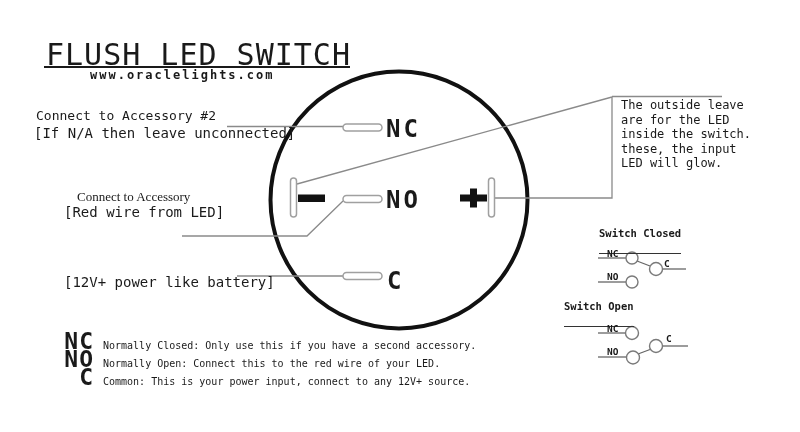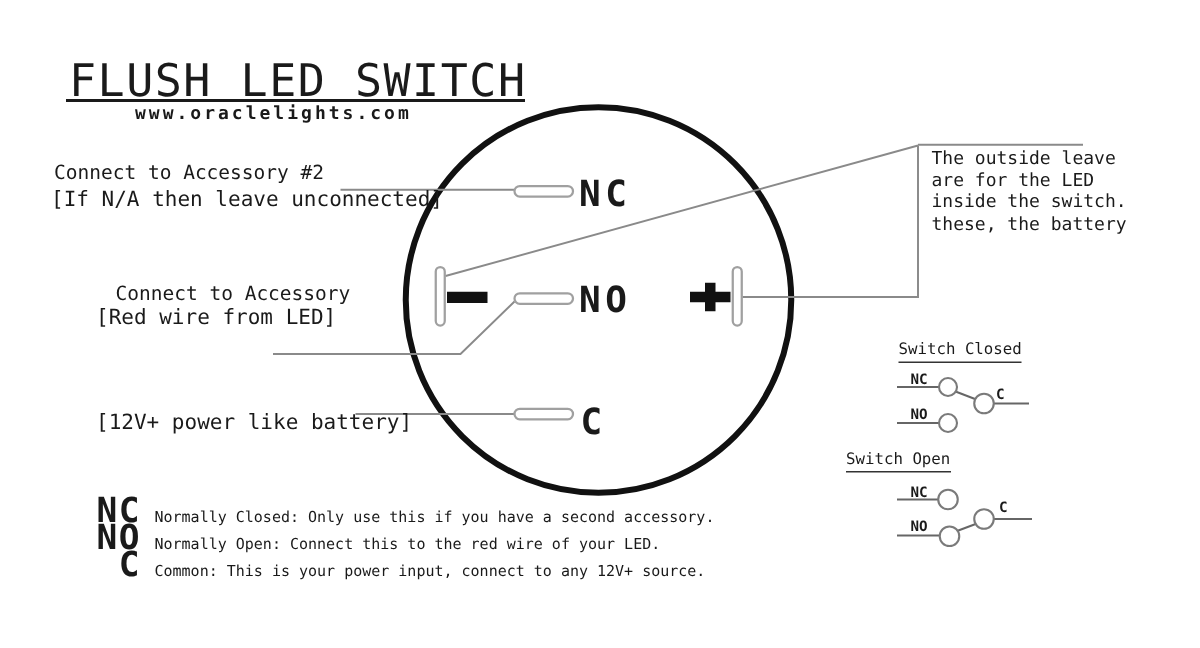--- a/index.html
+++ b/index.html
@@ -26,34 +26,34 @@
   .mini-node{fill:#fff;stroke:#7a7a7a;stroke-width:1.4;}
 
   .page-title{left:46px;top:37px;font-size:30px;letter-spacing:1px;font-weight:500;}
   .title-underline{position:absolute;left:44px;top:66px;width:306px;height:2px;background:var(--c-ink);z-index:1;}
   .website{left:90px;top:68px;font-size:12px;font-weight:bold;letter-spacing:2px;}
 
   .lbl-main{font-size:13px;}
   .lbl-note{font-size:14px;}
   .acc2-title{left:36px;top:108px;}
   .acc2-note{left:34px;top:125px;}
-  .acc-title{left:77px;top:189px;}
+  .acc-title{left:77px;top:189px;font-family:Liberation Serif, serif;}
   .acc-note{left:64px;top:204px;}
   .pwr-title{left:62px;top:259px;}
   .pwr-note{left:64px;top:274px;}
 
   .terminal{font-size:24px;font-weight:bold;letter-spacing:3px;}
   .t-nc{left:386px;top:115px;}
   .t-no{left:386px;top:186px;}
   .t-c{left:387px;top:267px;}
 
   .led-note{left:621px;top:98px;font-size:12px;line-height:14.6px;}
   .led-note div{white-space:nowrap;}
 
-  .mini-title{font-size:10.5px;font-weight:normal;border-bottom:1.5px solid #333;padding-bottom:2px;}
+  .mini-title{font-size:10.5px;font-weight:bold;border-bottom:1.5px solid #333;padding-bottom:14px;}
   .mt-closed{left:599px;top:227px;}
   .mt-open{left:564px;top:300px;}
   .mini-lbl{font-size:9.5px;font-weight:bold;}
   .ml-cnc{left:607px;top:248px;}
   .ml-cc{left:664px;top:258px;}
   .ml-cno{left:607px;top:271px;}
   .ml-onc{left:607px;top:323px;}
   .ml-oc{left:666px;top:333px;}
   .ml-ono{left:607px;top:346px;}
 
@@ -121,21 +121,22 @@
   <span class="txt lbl-note pwr-note">[12V+ power like battery]</span>
 
   <span class="txt terminal t-nc">NC</span>
   <span class="txt terminal t-no">NO</span>
   <span class="txt terminal t-c">C</span>
 
   <div class="txt led-note">
     <div>The outside leave</div>
     <div>are for the LED</div>
     <div>inside the switch.</div>
-    <div>these, the battery</div>
+    <div>these, the input</div>
+    <div>LED will glow.</div>
   </div>
 
   <span class="txt mini-title mt-closed">Switch Closed</span>
   <span class="txt mini-lbl ml-cnc">NC</span>
   <span class="txt mini-lbl ml-cc">C</span>
   <span class="txt mini-lbl ml-cno">NO</span>
 
   <span class="txt mini-title mt-open">Switch Open</span>
   <span class="txt mini-lbl ml-onc">NC</span>
   <span class="txt mini-lbl ml-oc">C</span>

